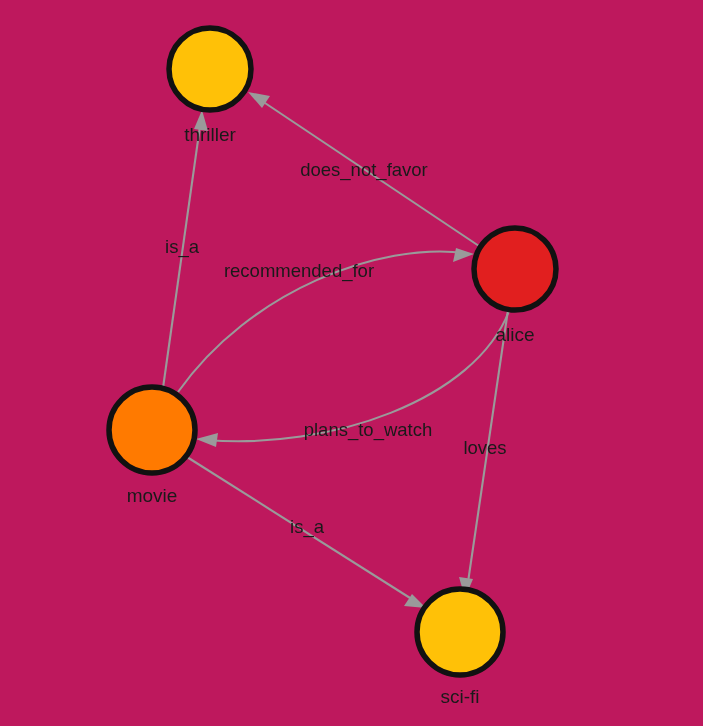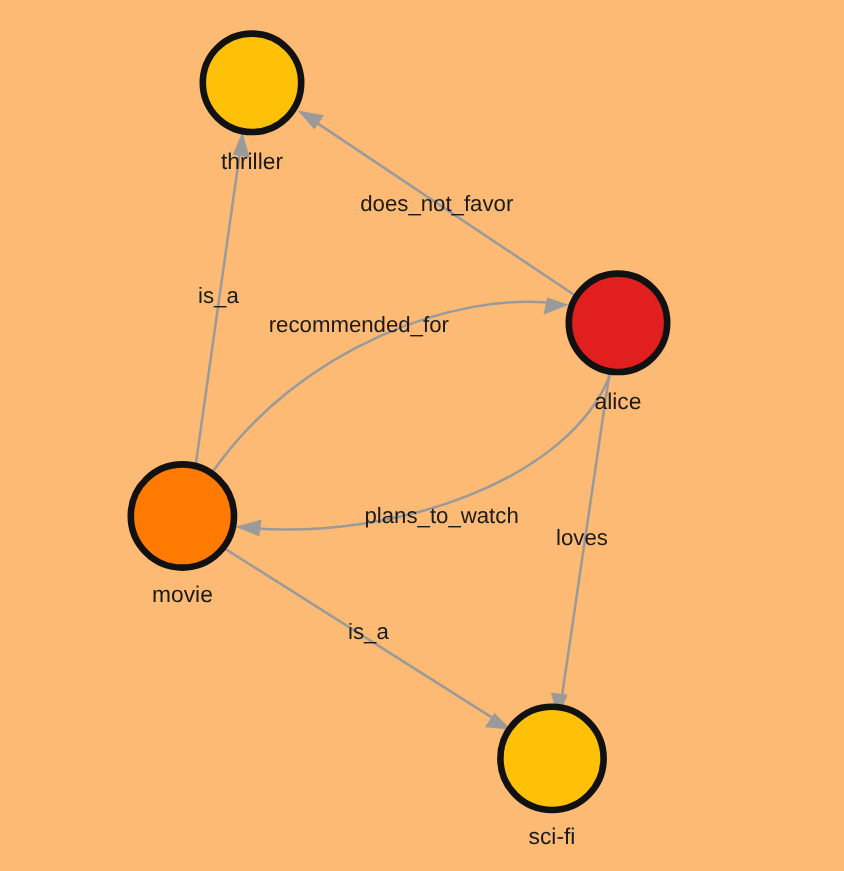--- a/index.html
+++ b/index.html
@@ -7,21 +7,21 @@
     padding: 0;
     background: #ffffff;
   }
   body {
     font-family: "Liberation Sans", sans-serif;
   }
   #graph-canvas {
     position: relative;
     width: 703px;
     height: 726px;
-    background: #fdba74;
+    background: #be185d;
     overflow: hidden;
   }
   #graph-svg {
     position: absolute;
     left: 0;
     top: 0;
     width: 703px;
     height: 726px;
   }
   .edge-path {

